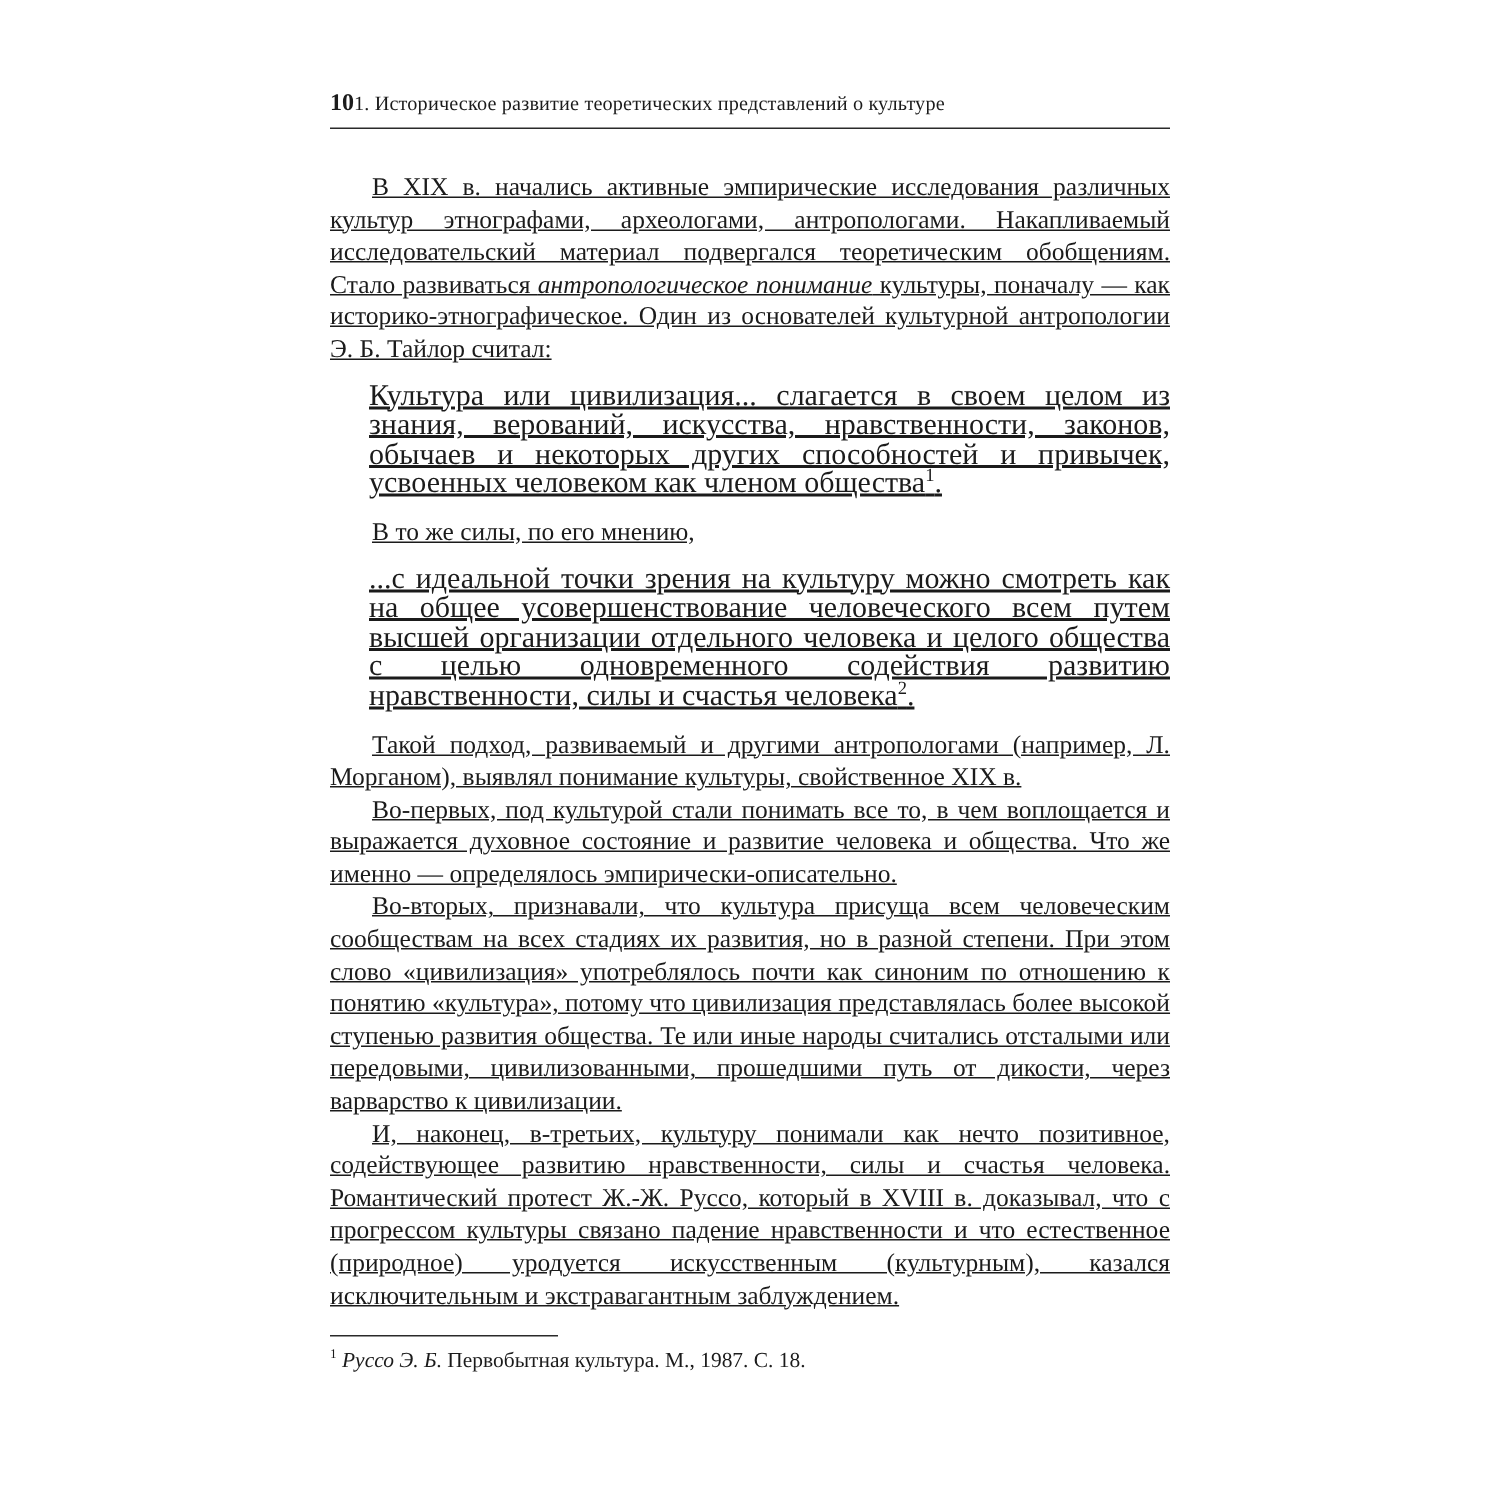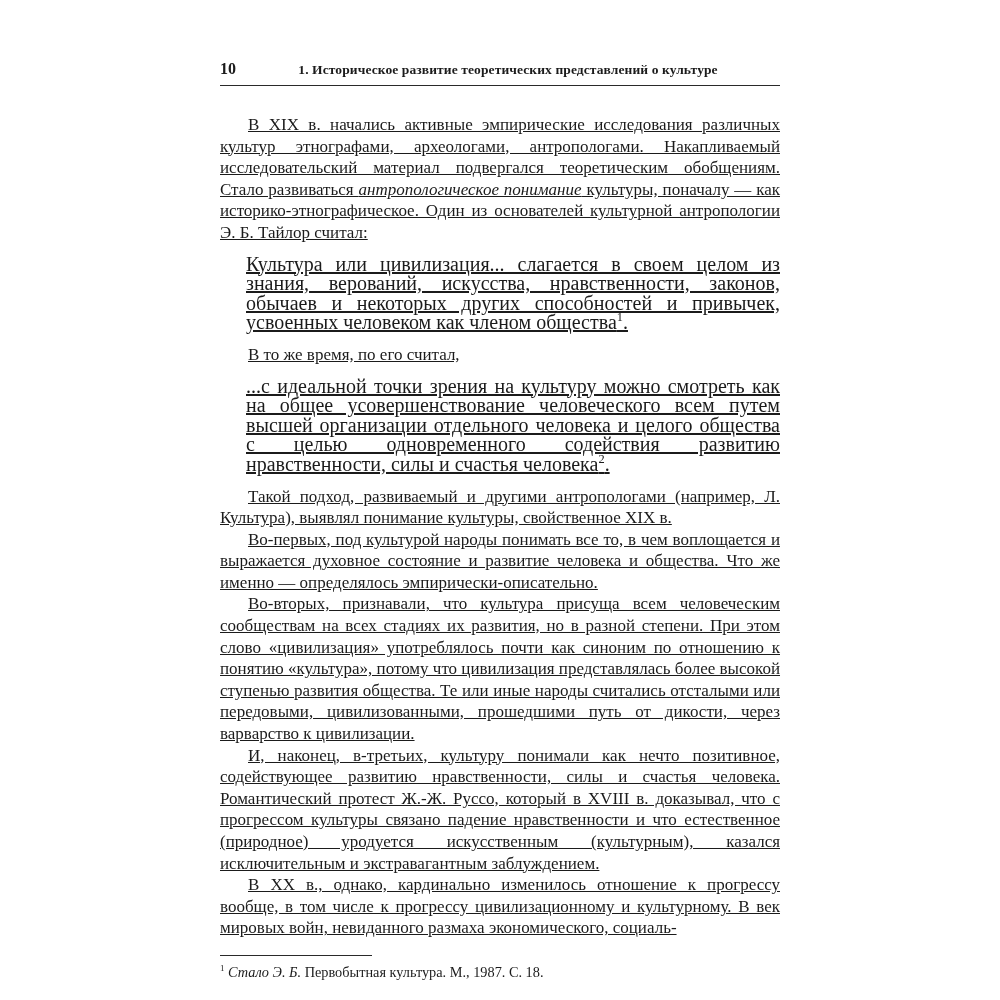--- a/index.html
+++ b/index.html
@@ -25,23 +25,23 @@
     padding-bottom: 7px;
     border-bottom: 1.5px solid #2a2a2a;
   }
   .page-number {
     font-size: 16px;
     font-weight: bold;
     flex: 0 0 auto;
   }
   .running-title {
     flex: 1 1 auto;
-    text-align: center;
+    text-align: left;
     font-size: 13.5px;
-    font-weight: bold;
+    font-weight: normal;
     letter-spacing: 0.1px;
   }
   .body-text {
     margin-top: 28px;
     text-decoration: underline;
   }
   .blk {
     margin: 0;
     text-align: justify;
   }
@@ -83,28 +83,27 @@
 
 <div class="page">
   <div class="header">
     <span class="page-number">10</span>
     <span class="running-title">1. Историческое развитие теоретических представлений о культуре</span>
   </div>
 
   <div class="body-text">
       <p class="blk paragraph"><span>В XIX в. начались активные эмпирические исследования различных культур этнографами, археологами, антропологами. Накапливаемый исследовательский материал подвергался теоретическим обобщениям. Стало развиваться </span><span class="italic">антропологическое понимание</span><span> культуры, поначалу — как историко-этнографическое. Один из основателей культурной антропологии Э. Б. Тайлор считал:</span></p>
       <p class="blk quote"><span>Культура или цивилизация... слагается в своем целом из знания, верований, искусства, нравственности, законов, обычаев и некоторых других способностей и привычек, усвоенных человеком как членом общества</span><sup>1</sup><span>.</span></p>
-      <p class="blk paragraph"><span>В то же время, по его считал,</span></p>
+      <p class="blk paragraph"><span>В то же силы, по его мнению,</span></p>
       <p class="blk quote"><span>...с идеальной точки зрения на культуру можно смотреть как на общее усовершенствование человеческого всем путем высшей организации отдельного человека и целого общества с целью одновременного содействия развитию нравственности, силы и счастья человека</span><sup>2</sup><span>.</span></p>
-      <p class="blk paragraph"><span>Такой подход, развиваемый и другими антропологами (например, Л. Культура), выявлял понимание культуры, свойственное XIX в.</span></p>
-      <p class="blk paragraph"><span>Во-первых, под культурой народы понимать все то, в чем воплощается и выражается духовное состояние и развитие человека и общества. Что же именно — определялось эмпирически-описательно.</span></p>
+      <p class="blk paragraph"><span>Такой подход, развиваемый и другими антропологами (например, Л. Морганом), выявлял понимание культуры, свойственное XIX в.</span></p>
+      <p class="blk paragraph"><span>Во-первых, под культурой стали понимать все то, в чем воплощается и выражается духовное состояние и развитие человека и общества. Что же именно — определялось эмпирически-описательно.</span></p>
       <p class="blk paragraph"><span>Во-вторых, признавали, что культура присуща всем человеческим сообществам на всех стадиях их развития, но в разной степени. При этом слово «цивилизация» употреблялось почти как синоним по отношению к понятию «культура», потому что цивилизация представлялась более высокой ступенью развития общества. Те или иные народы считались отсталыми или передовыми, цивилизованными, прошедшими путь от дикости, через варварство к цивилизации.</span></p>
       <p class="blk paragraph"><span>И, наконец, в-третьих, культуру понимали как нечто позитивное, содействующее развитию нравственности, силы и счастья человека. Романтический протест Ж.-Ж. Руссо, который в XVIII в. доказывал, что с прогрессом культуры связано падение нравственности и что естественное (природное) уродуется искусственным (культурным), казался исключительным и экстравагантным заблуждением.</span></p>
-      <p class="blk paragraph"><span>В XX в., однако, кардинально изменилось отношение к прогрессу вообще, в том числе к прогрессу цивилизационному и культурному. В век мировых войн, невиданного размаха экономического, социаль-</span></p>
     </div>
 
   <div class="footnotes">
     <hr class="footnote-rule">
     <div>
-        <p class="blk footnote"><sup>1</sup><span> </span><span class="italic">Стало Э. Б.</span><span> Первобытная культура. М., 1987. С. 18.</span></p>
+        <p class="blk footnote"><sup>1</sup><span> </span><span class="italic">Руссо Э. Б.</span><span> Первобытная культура. М., 1987. С. 18.</span></p>
       </div>
   </div>
 </div>
 
 </body></html>

